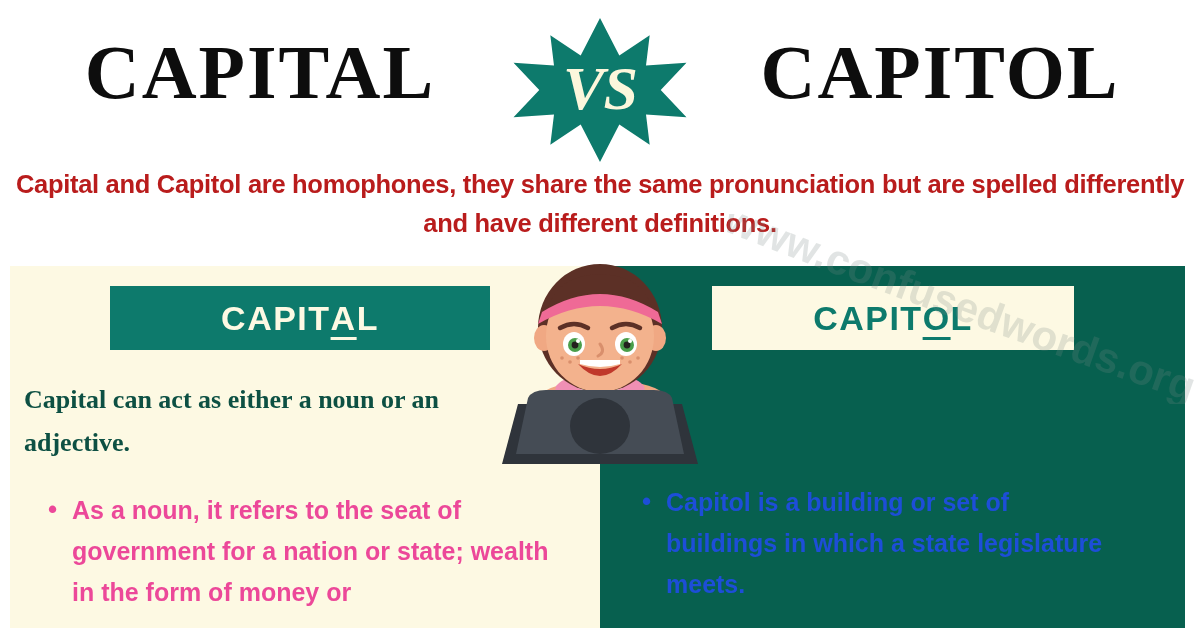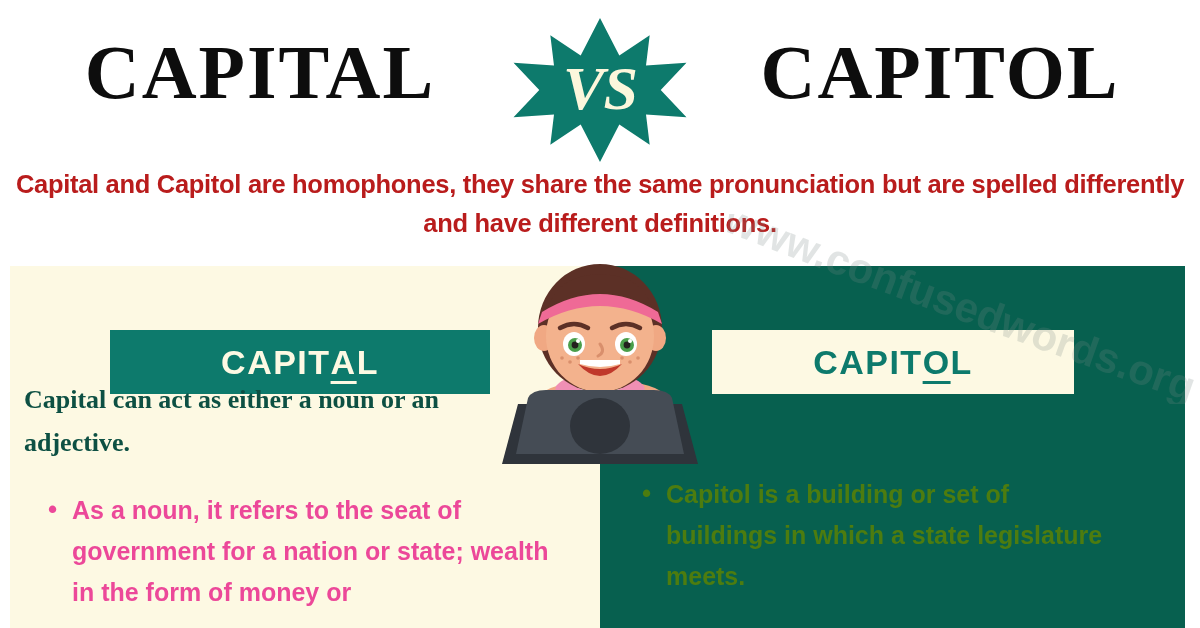--- a/index.html
+++ b/index.html
@@ -109,21 +109,20 @@
   .chip {
     position: absolute;
     height: 64px;
     display: flex;
     align-items: center;
     justify-content: center;
     font-family: "Liberation Sans", sans-serif;
     font-weight: 700;
     font-size: 34px;
     letter-spacing: 1.5px;
-    margin-top: 44px;
   }
   .chip-left {
     left: 110px; top: 20px;
     width: 380px;
     background: #0d7a6c;
     color: #fdf9e3;
   }
   .chip-right {
     left: 712px; top: 20px;
     width: 362px;
@@ -166,23 +165,23 @@
     font-size: 26px;
   }
   .bullets-left {
     left: 42px;
     top: 224px;
     width: 510px;
     color: #ec4899;
   }
   .bullets-right {
     left: 636px;
-    top: 208px;
+    top: 216px;
     width: 470px;
-    color: #4d7c0f;
+    color: #1d4ed8;
   }
 
   
   .watermark {
     position: absolute;
     left: 714px;
     top: 214px;
     width: 520px;
     height: 190px;
     pointer-events: none;

